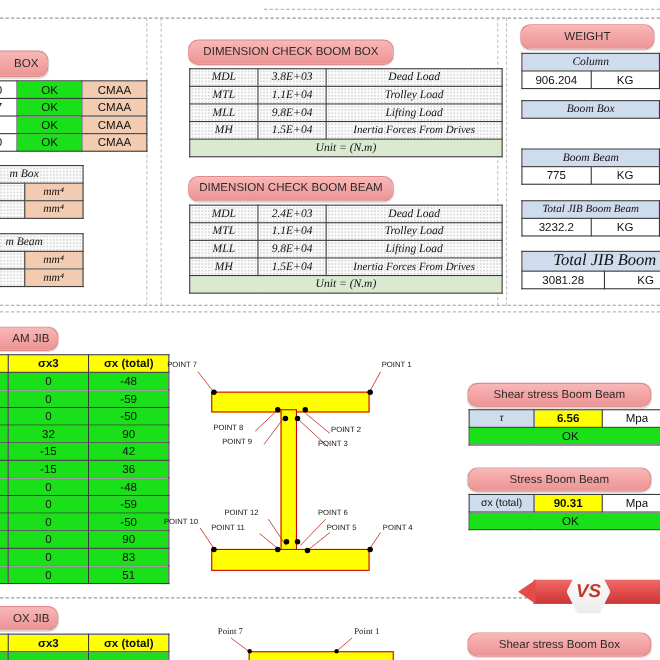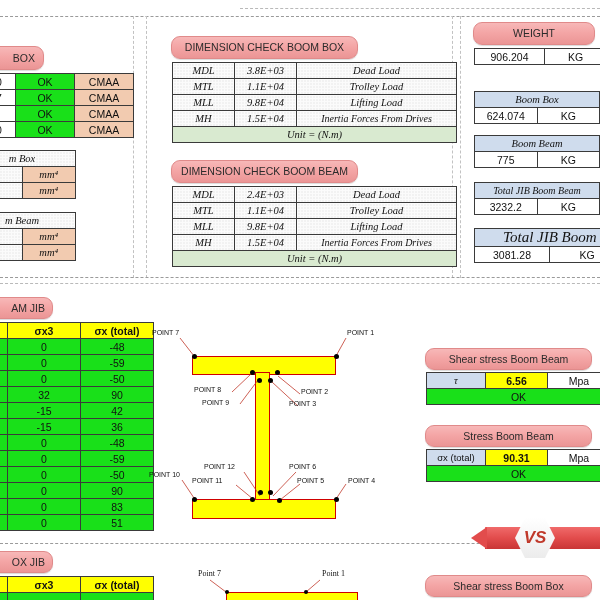--- a/index.html
+++ b/index.html
@@ -212,35 +212,34 @@
   </tr>
 </tbody>
   </table>
 
 <div class="pill" style="left:473px;top:22px;width:120px;height:21px;">
   <span>WEIGHT</span>
 </div>
 
 <table class="ss" style="left:474px;top:48px;width:118px;">
   <tbody>
+      <tr>
+    <td class="f-blue ital" colspan="2" style="width:118px;">Column</td>
+  </tr>
   <tr>
     <td class="f-white" style="width:63px;">906.204</td>
     <td class="f-white" style="width:55px;">KG</td>
   </tr>
 </tbody>
   </table>
 
 <table class="ss" style="left:474px;top:91px;width:118px;">
   <tbody>
       <tr>
     <td class="f-blue ital" colspan="2" style="width:118px;">Boom Box</td>
-  </tr>
-  <tr>
-    <td class="f-white" style="width:63px;">624.074</td>
-    <td class="f-white" style="width:55px;">KG</td>
   </tr>
 </tbody>
   </table>
 
 <table class="ss" style="left:474px;top:135px;width:118px;">
   <tbody>
       <tr>
     <td class="f-blue ital" colspan="2" style="width:118px;">Boom Beam</td>
   </tr>
   <tr>

